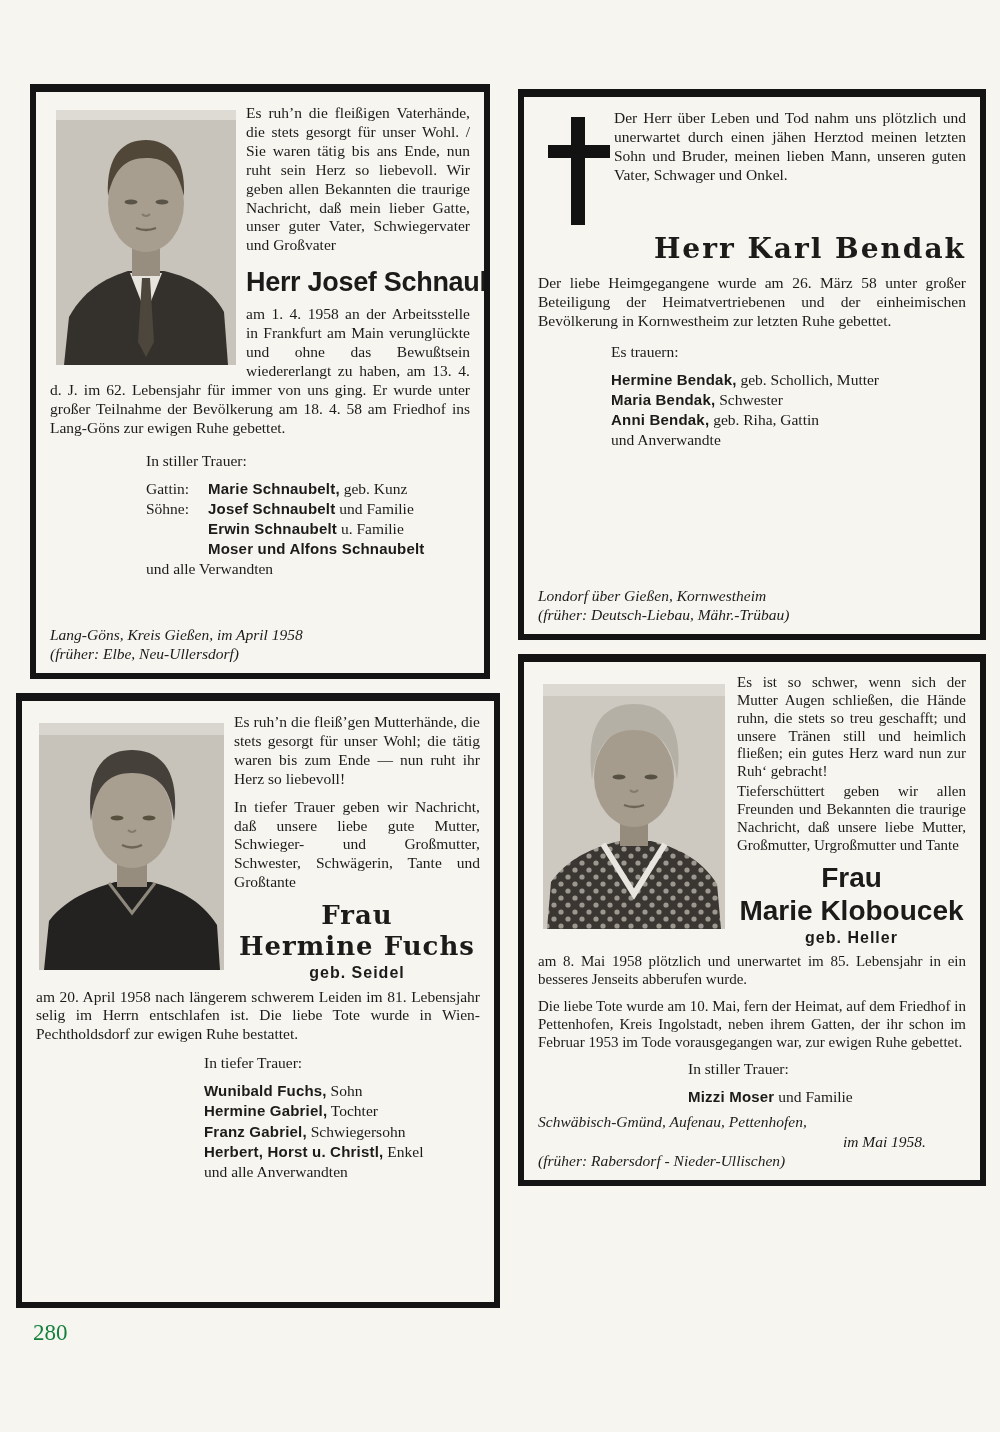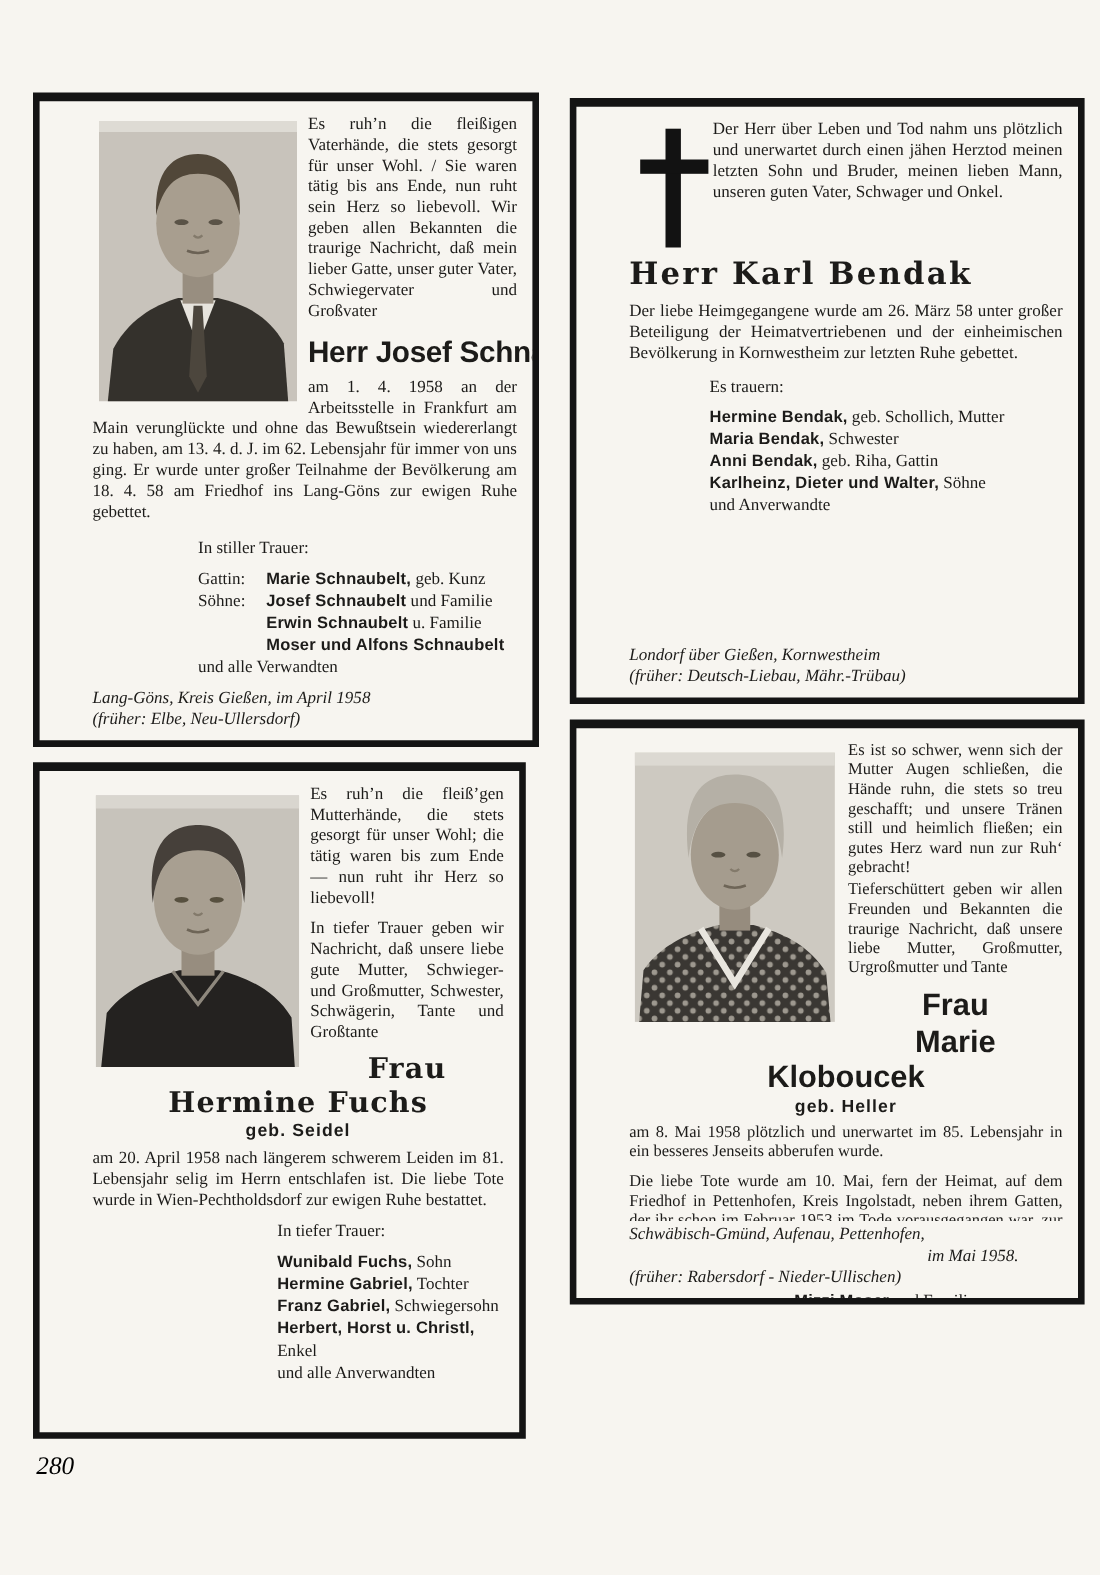--- a/index.html
+++ b/index.html
@@ -7,46 +7,45 @@
   .page {
     position:relative; width:1000px; height:1432px;
     background:#f7f5f0; color:#1c1b19;
     font-family:"Liberation Serif", serif;
     overflow:hidden;
   }
   .notice {
     position:absolute; background:#f7f5f0;
     border:6px solid #141414; border-top-width:8px;
     overflow:hidden;
-    padding-left:34px;
   }
   #n1 { left:30px;  top:84px;  width:460px; height:595px; }
   #n2 { left:518px; top:89px;  width:468px; height:551px; }
-  #n3 { left:30px;  top:693px; width:448px; height:615px; }
+  #n3 { left:16px;  top:693px; width:484px; height:615px; }
   #n4 { left:518px; top:654px; width:468px; height:532px; }
   .inner { position:relative; height:100%; padding:12px 14px; }
 
   .photo { float:left; display:block; }
   .photo-1 { width:180px; height:255px; margin:6px 10px 8px 6px; }
   .photo-3 { width:185px; height:247px; margin:10px 10px 8px 3px; }
   .photo-4 { width:182px; height:245px; margin:10px 12px 8px 5px; }
   .cross-wrap { float:left; width:66px; height:114px; margin:6px 2px 4px 8px; }
 
   .justify { text-align:justify; font-size:15.5px; line-height:1.22; }
   .para { margin-top:9px; }
   #n4 .justify { font-size:15px; line-height:1.19; }
 
   .title-sans-big {
     font-family:"Liberation Sans", sans-serif; font-weight:700;
     font-size:27px; line-height:1.12; text-align:center;
     margin:12px 0 8px; letter-spacing:-0.3px; white-space:nowrap;
   }
   .title-serif-big {
     font-family:"DejaVu Serif", serif; font-weight:700;
-    font-size:28px; line-height:1.15; text-align:left;
+    font-size:28px; line-height:1.15; text-align:right;
     letter-spacing:2px; margin:10px 0 6px; clear:left; white-space:nowrap;
   }
   .title-line { display:block; }
   .title-serif-2l {
     font-family:"DejaVu Serif", serif; font-weight:700;
     font-size:26px; line-height:1.18; text-align:center;
     letter-spacing:1px; margin:8px 0 2px; white-space:normal;
   }
   .title-sans-2l {
     font-family:"Liberation Sans", sans-serif; font-weight:700;
@@ -75,21 +74,21 @@
   .m-tail { font-size:15.5px; line-height:1.3; }
 
   .place {
     position:absolute; left:14px; right:14px; bottom:9px;
     font-size:15.5px; line-height:1.26; background:#f7f5f0; padding-top:2px;font-style:italic;
   }
   .place-date { text-align:right; padding-right:40px; }
 
   .page-number {
     position:absolute; left:33px; top:1320px;
-    font-size:23px; font-family:"Liberation Serif", serif; color:#000000;font-style:italic;
+    font-size:23px; font-family:"Liberation Serif", serif; color:#15803d;
   }
 </style>
 </head>
 <body>
 
 <div class="page">
 
   <div class="notice" id="n1">
     <div class="inner">
       <svg class="photo photo-1" viewBox="0 0 180 255" xmlns="http://www.w3.org/2000/svg">
@@ -146,21 +145,20 @@
 
       <div class="title-serif-big">Herr Karl Bendak</div>
 
       <p class="justify para">Der liebe Heimgegangene wurde am 26. März 58 unter großer Beteiligung der Heimatvertriebenen und der einheimischen Bevölkerung in Kornwestheim zur letzten Ruhe gebettet.</p>
 
       <div class="mourning">
         <div class="m-intro">Es trauern:</div>
         <div class="m-line"><span class="mname">Hermine Bendak,</span> <span class="mrest">geb. Schollich, Mutter</span></div>
         <div class="m-line"><span class="mname">Maria Bendak,</span> <span class="mrest">Schwester</span></div>
         <div class="m-line"><span class="mname">Anni Bendak,</span> <span class="mrest">geb. Riha, Gattin</span></div>
-        <div class="m-line"><span class="mname">Karlheinz, Dieter und Walter,</span> <span class="mrest">Söhne</span></div>
         <div class="m-tail">und Anverwandte</div>
       </div>
 
       <div class="place">
         <div>Londorf über Gießen, Kornwestheim</div>
         <div>(früher: Deutsch-Liebau, Mähr.-Trübau)</div>
       </div>
     </div>
   </div>
 

